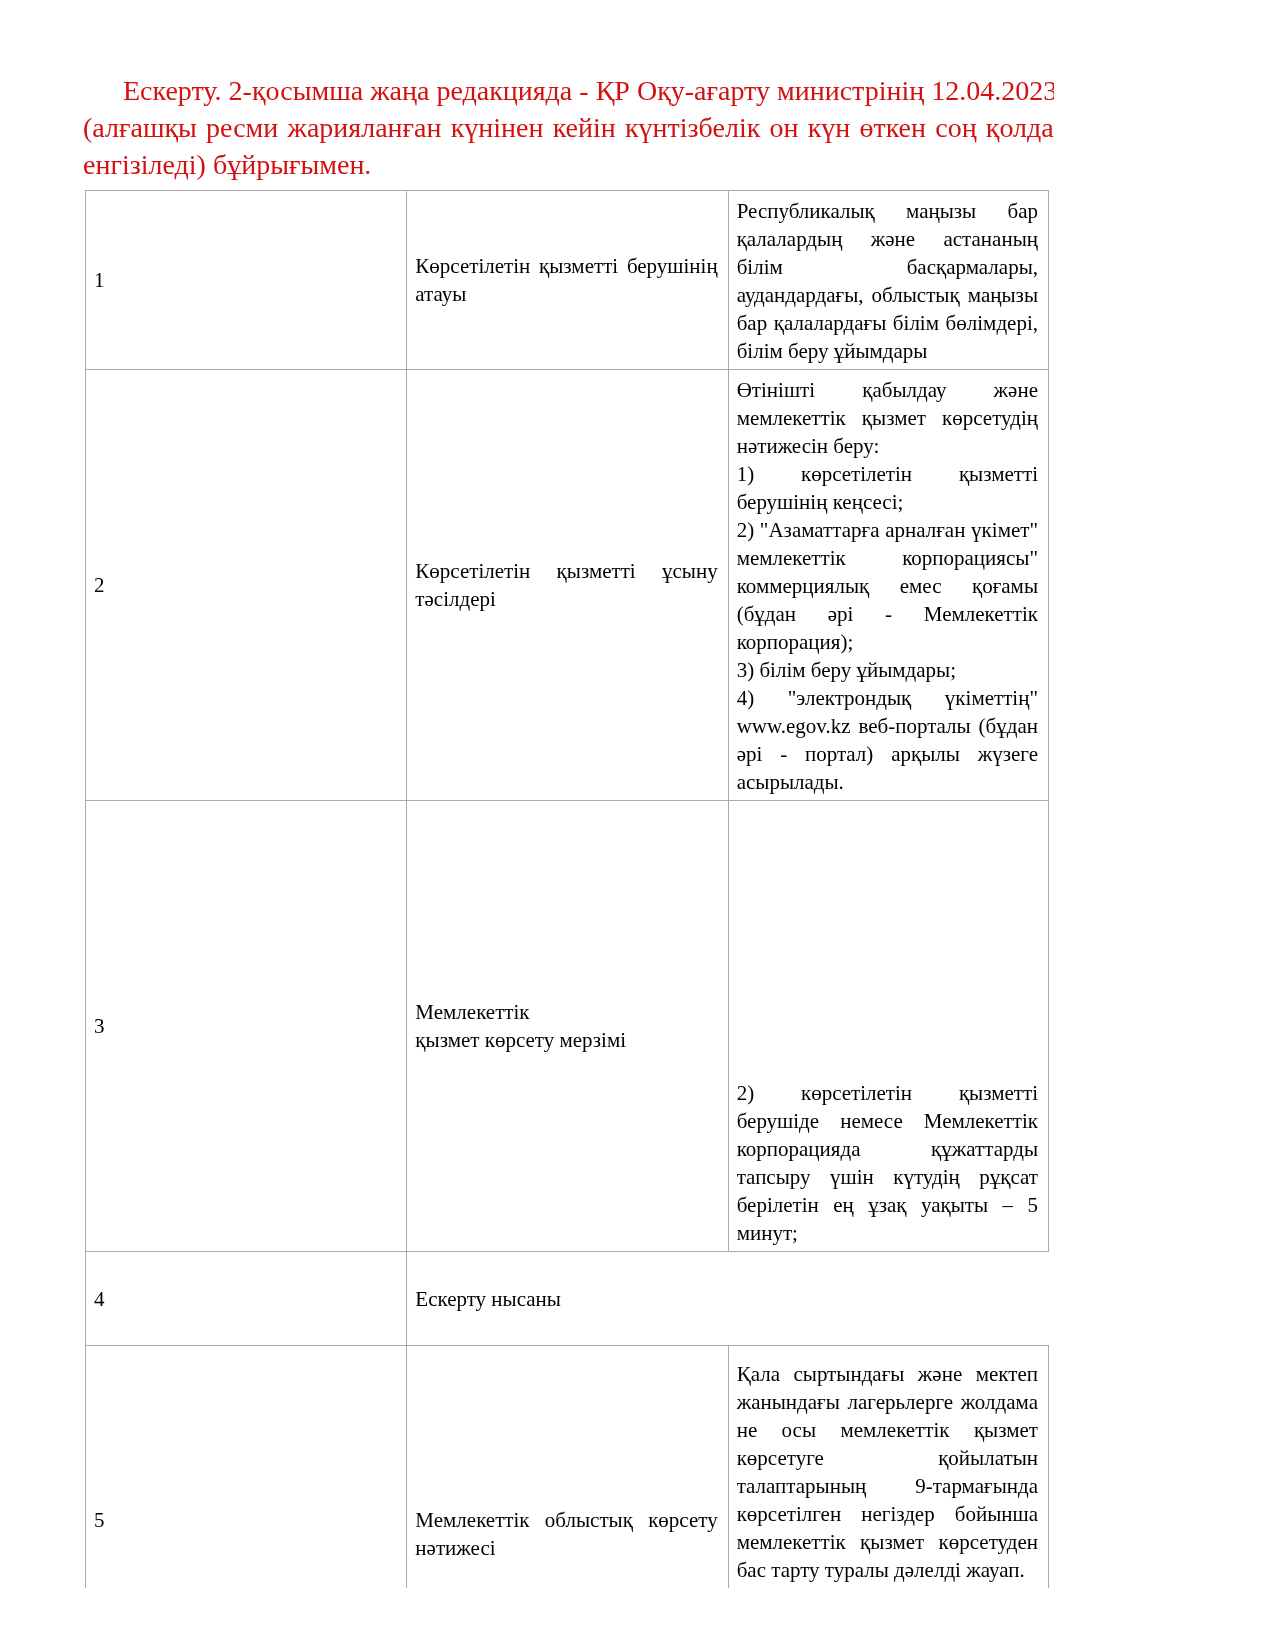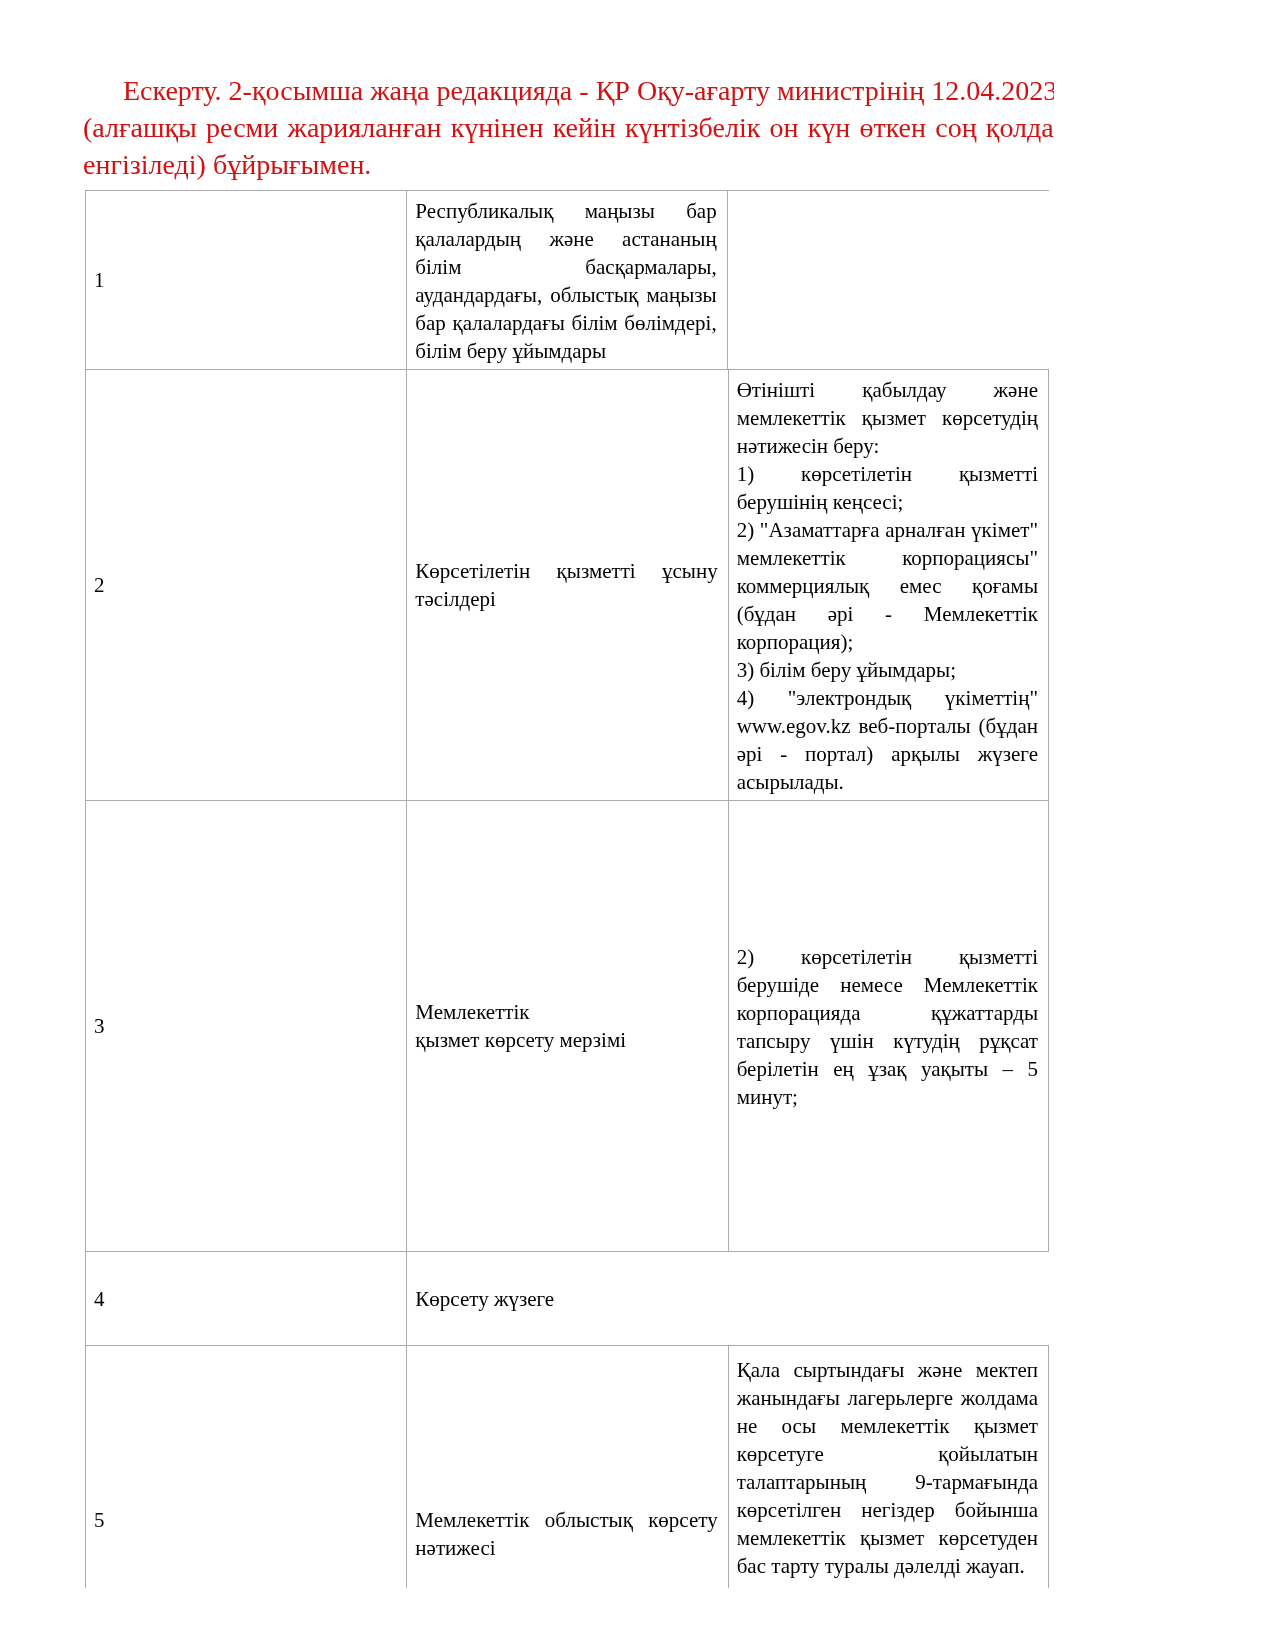--- a/index.html
+++ b/index.html
@@ -49,21 +49,21 @@
   .cell {
     border-left: 1px solid #ababab;
     box-sizing: border-box;
     padding: 4px 10px 4px 8px;
     display: flex;
     flex-direction: column;
     justify-content: center;
   }
   .cell.content-cell {
     border-right: 1px solid #ababab;
-    justify-content: center;
+    justify-content: flex-end;
     padding-top: 6px;
   }
   .num-cell { justify-content: center; }
   .label-cell {
     justify-content: center;
     text-align: justify;
     white-space: pre-line;
   }
   .content-cell .para {
     text-align: justify;
@@ -84,20 +84,21 @@
 </head>
 <body>
 
 <div class="page">
 
   <div class="note" style="color: rgb(212, 17, 17);">Ескерту. 2-қосымша жаңа редакцияда - ҚР Оқу-ағарту министрінің 12.04.2023 № 95 (алғашқы ресми жарияланған күнінен кейін күнтізбелік он күн өткен соң қолданысқа енгізіледі) бұйрығымен.</div>
 
   <div class="doc-table">
       <div class="t-row">
         <div class="cell num-cell">1</div>
+        <div class="cell label-cell">Көрсетілетін қызметті берушінің атауы</div>
         <div class="cell content-cell">
           <div class="para">Республикалық маңызы бар қалалардың және астананың білім басқармалары, аудандардағы, облыстық маңызы бар қалалардағы білім бөлімдері, білім беру ұйымдары</div>
         </div>
       </div>
       <div class="t-row">
         <div class="cell num-cell">2</div>
         <div class="cell label-cell">Көрсетілетін қызметті ұсыну тәсілдері</div>
         <div class="cell content-cell">
           <div class="para">Өтінішті қабылдау және мемлекеттік қызмет көрсетудің нәтижесін беру:</div>
           <div class="para">1) көрсетілетін қызметті берушінің кеңсесі;</div>
@@ -109,21 +110,21 @@
       <div class="t-row">
         <div class="cell num-cell">3</div>
         <div class="cell label-cell">Мемлекеттік
 қызмет көрсету мерзімі</div>
         <div class="cell content-cell">
           <div class="para">2) көрсетілетін қызметті берушіде немесе Мемлекеттік корпорацияда құжаттарды тапсыру үшін күтудің рұқсат берілетін ең ұзақ уақыты – 5 минут;</div>
         </div>
       </div>
       <div class="t-row">
         <div class="cell num-cell">4</div>
-        <div class="cell label-cell">Көрсету жүзеге</div>
+        <div class="cell label-cell">Ескерту нысаны</div>
       </div>
       <div class="t-row last">
         <div class="cell num-cell">5</div>
         <div class="cell label-cell">Мемлекеттік облыстық көрсету нәтижесі</div>
         <div class="cell content-cell">
           <div class="para">Қала сыртындағы және мектеп жанындағы лагерьлерге жолдама не осы мемлекеттік қызмет көрсетуге қойылатын талаптарының 9-тармағында көрсетілген негіздер бойынша мемлекеттік қызмет көрсетуден бас тарту туралы дәлелді жауап.</div>
         </div>
       </div>
     </div>
 

